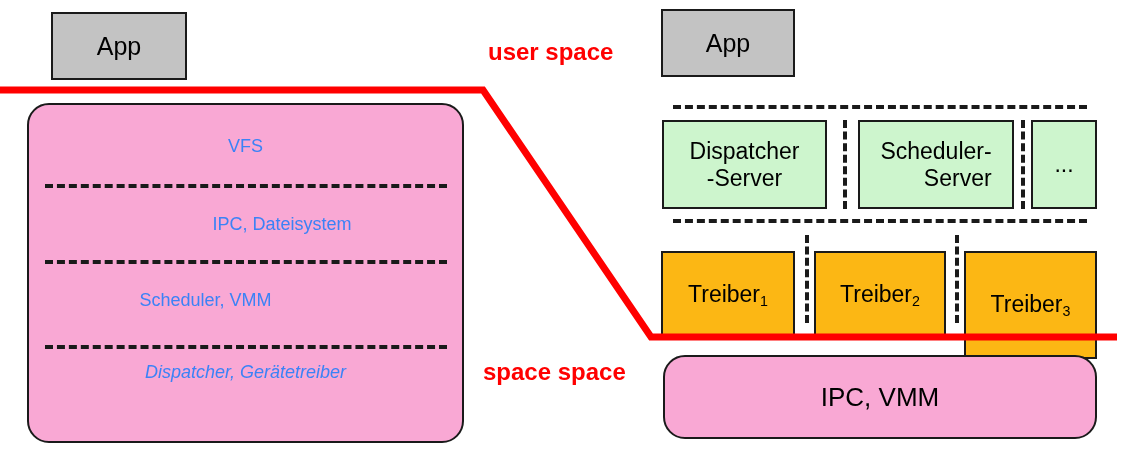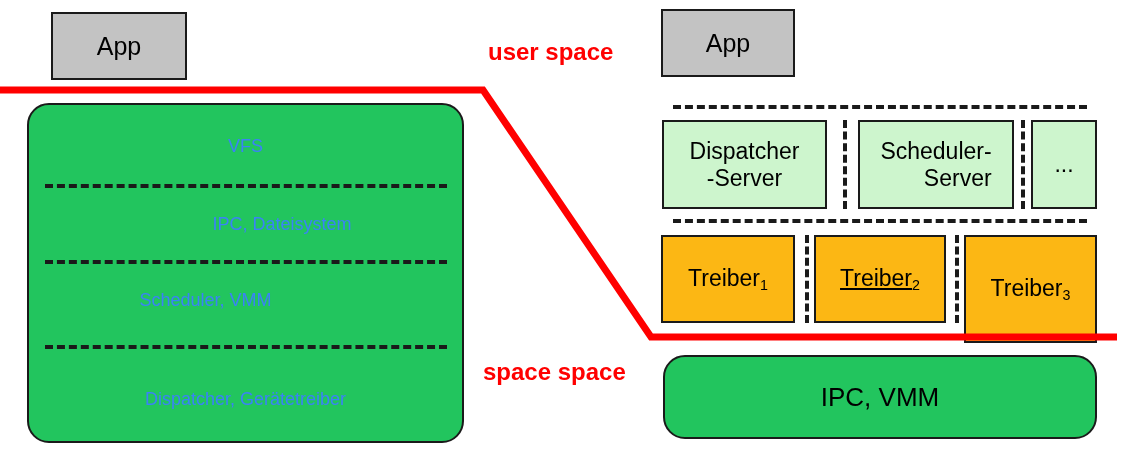--- a/index.html
+++ b/index.html
@@ -2,23 +2,23 @@
 <html><head>
 <meta charset="utf-8">
 <style>
   html,body{margin:0;padding:0;background:#ffffff;}
   body{font-family:"Liberation Sans","DejaVu Sans",sans-serif;}
   #stage{position:relative;width:1129px;height:455px;background:#ffffff;overflow:hidden;}
 
   .box{position:absolute;box-sizing:border-box;display:flex;align-items:center;justify-content:center;text-align:center;color:#000;}
 
   .app-box{background:#c3c3c3;border:2px solid #1a1a1a;font-size:25px;text-align:right;}
-  .kernel-box{background:#22c55e;border:2px solid #1a1a1a;border-radius:22px;}
+  .kernel-box{background:#f9a8d4;border:2px solid #1a1a1a;border-radius:22px;}
   .server-box{background:#cdf5cd;border:2px solid #1a1a1a;font-size:23px;line-height:1.15;}
-  .driver-box{background:#fcb714;border:2px solid #1a1a1a;font-size:23px;}
+  .driver-box{background:#fcb714;border:2px solid #1a1a1a;font-size:23px;margin-top:16px;}
 
   .layer-label{position:absolute;display:flex;align-items:center;justify-content:center;
                font-size:18px;color:#3b82f6;text-align:center;}
 
   .hdash{position:absolute;height:0;border-top:4px dashed #1a1a1a;}
   .vdash{position:absolute;width:0;border-left:4px dashed #1a1a1a;}
 
   .red-label{position:absolute;color:#ff0000;font-weight:bold;
              font-size:24px;white-space:nowrap;}
 
@@ -45,21 +45,21 @@
   <div class="layer-label" style="left:27px;top:188px;width:470px;height:72px;margin-left:20px;">
     <span>IPC, Dateisystem</span>
   </div>
   <div class="hdash" style="left:45px;top:260px;width:402px;"></div>
 
   <div class="layer-label" style="left:27px;top:264px;width:357px;height:72px;text-align:center;">
     <span>Scheduler, VMM</span>
   </div>
   <div class="hdash" style="left:45px;top:345px;width:402px;"></div>
 
-  <div class="layer-label" style="left:27px;top:359px;width:437px;height:80px;">
+  <div class="layer-label" style="left:27px;top:332px;width:437px;height:80px;font-style:italic;">
     <span>Dispatcher, Gerätetreiber</span>
   </div>
 
   <div class="box app-box" style="left:661px;top:9px;width:134px;height:68px;">
     <span>App</span>
   </div>
 
   <div class="hdash" style="left:673px;top:105px;width:414px;"></div>
 
   <div class="box server-box" style="left:662px;top:120px;width:165px;height:89px;">
@@ -82,21 +82,21 @@
     <span>...</span>
   </div>
 
   <div class="hdash" style="left:673px;top:219px;width:414px;"></div>
 
   <div class="box driver-box" style="left:661px;top:235px;width:134px;height:88px;">
     <span><span>Treiber</span><sub>1</sub></span>
   </div>
   <div class="vdash" style="left:805px;top:235px;height:88px;"></div>
 
-  <div class="box driver-box" style="left:814px;top:235px;width:132px;height:88px;text-decoration:underline;">
+  <div class="box driver-box" style="left:814px;top:235px;width:132px;height:88px;">
     <span><span>Treiber</span><sub>2</sub></span>
   </div>
   <div class="vdash" style="left:955px;top:235px;height:88px;"></div>
 
   <div class="box driver-box" style="left:964px;top:235px;width:133px;height:108px;">
     <span><span>Treiber</span><sub>3</sub></span>
   </div>
 
   <div class="box kernel-box" style="left:663px;top:355px;width:434px;height:84px;font-size:26px;">
     <span>IPC, VMM</span>

